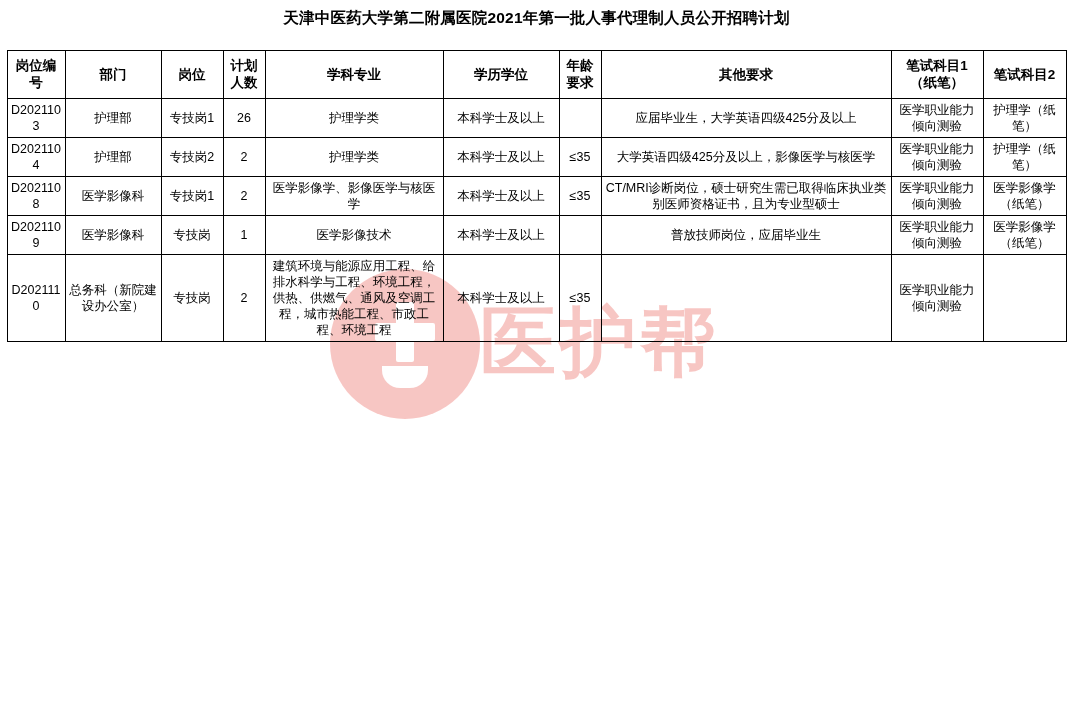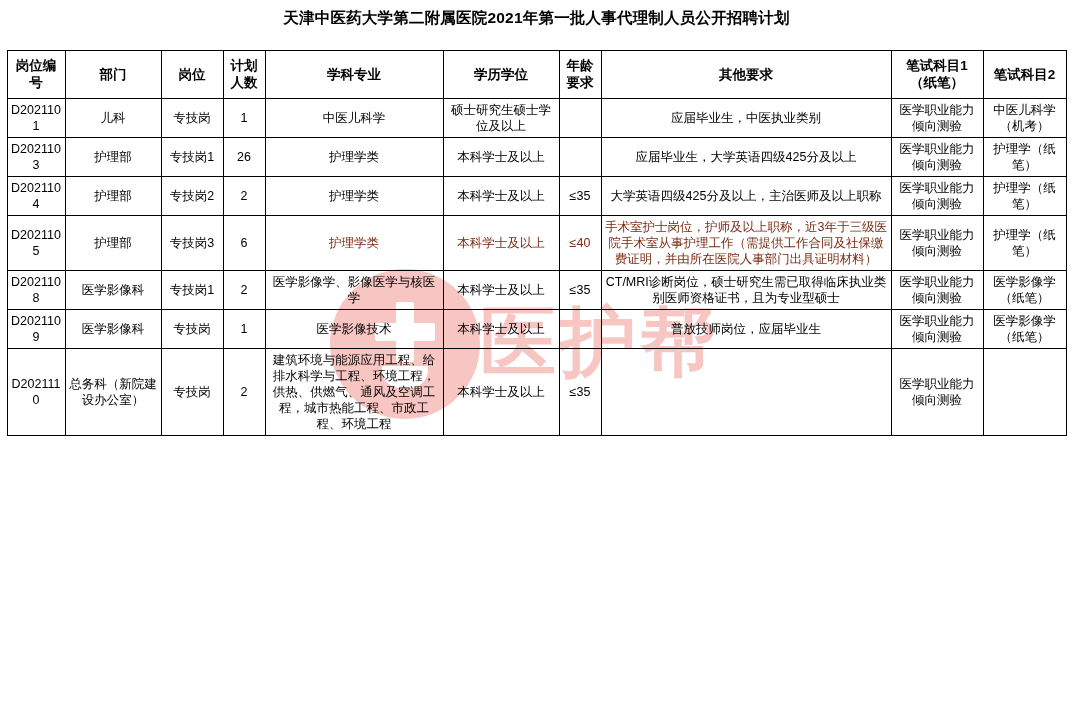--- a/index.html
+++ b/index.html
@@ -170,64 +170,40 @@
         <th>学科专业</th>
         <th>学历学位</th>
         <th>年龄要求</th>
         <th>其他要求</th>
         <th>笔试科目1（纸笔）</th>
         <th>笔试科目2</th>
       </tr>
     </thead>
     <tbody>
       <tr>
-        <td>D2021101</td>
-        <td>儿科</td>
-        <td>专技岗</td>
-        <td>1</td>
-        <td class="left">中医儿科学</td>
-        <td>硕士研究生硕士学位及以上</td>
-        <td></td>
-        <td class="left">应届毕业生，中医执业类别</td>
-        <td>医学职业能力倾向测验</td>
-        <td>中医儿科学（机考）</td>
-      </tr>
-      <tr>
         <td>D2021103</td>
         <td>护理部</td>
         <td>专技岗1</td>
         <td>26</td>
         <td class="left">护理学类</td>
         <td>本科学士及以上</td>
         <td></td>
         <td class="left">应届毕业生，大学英语四级425分及以上</td>
         <td>医学职业能力倾向测验</td>
         <td>护理学（纸笔）</td>
       </tr>
       <tr>
         <td>D2021104</td>
         <td>护理部</td>
         <td>专技岗2</td>
         <td>2</td>
         <td class="left">护理学类</td>
         <td>本科学士及以上</td>
         <td>≤35</td>
-        <td class="left">大学英语四级425分及以上，主治医师及以上职称</td>
-        <td>医学职业能力倾向测验</td>
-        <td>护理学（纸笔）</td>
-      </tr>
-      <tr>
-        <td>D2021105</td>
-        <td>护理部</td>
-        <td>专技岗3</td>
-        <td>6</td>
-        <td class="left hl">护理学类</td>
-        <td class="hl">本科学士及以上</td>
-        <td class="hl">≤40</td>
-        <td class="left hl">手术室护士岗位，护师及以上职称，近3年于三级医院手术室从事护理工作（需提供工作合同及社保缴费证明，并由所在医院人事部门出具证明材料）</td>
+        <td class="left">大学英语四级425分及以上，影像医学与核医学</td>
         <td>医学职业能力倾向测验</td>
         <td>护理学（纸笔）</td>
       </tr>
       <tr>
         <td>D2021108</td>
         <td>医学影像科</td>
         <td>专技岗1</td>
         <td>2</td>
         <td class="left">医学影像学、影像医学与核医学</td>
         <td>本科学士及以上</td>

